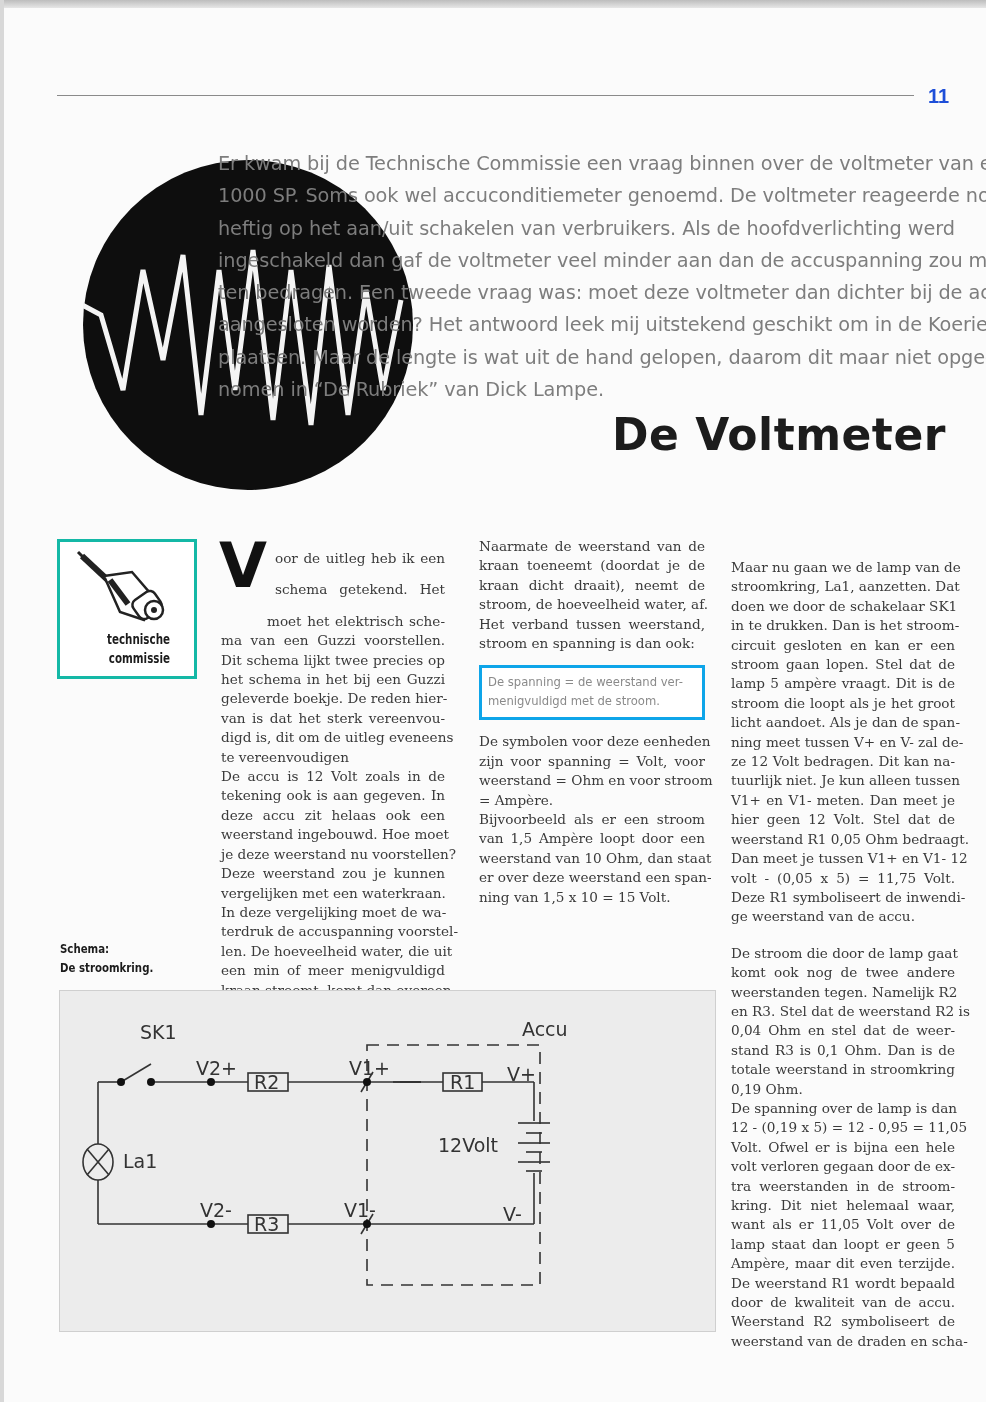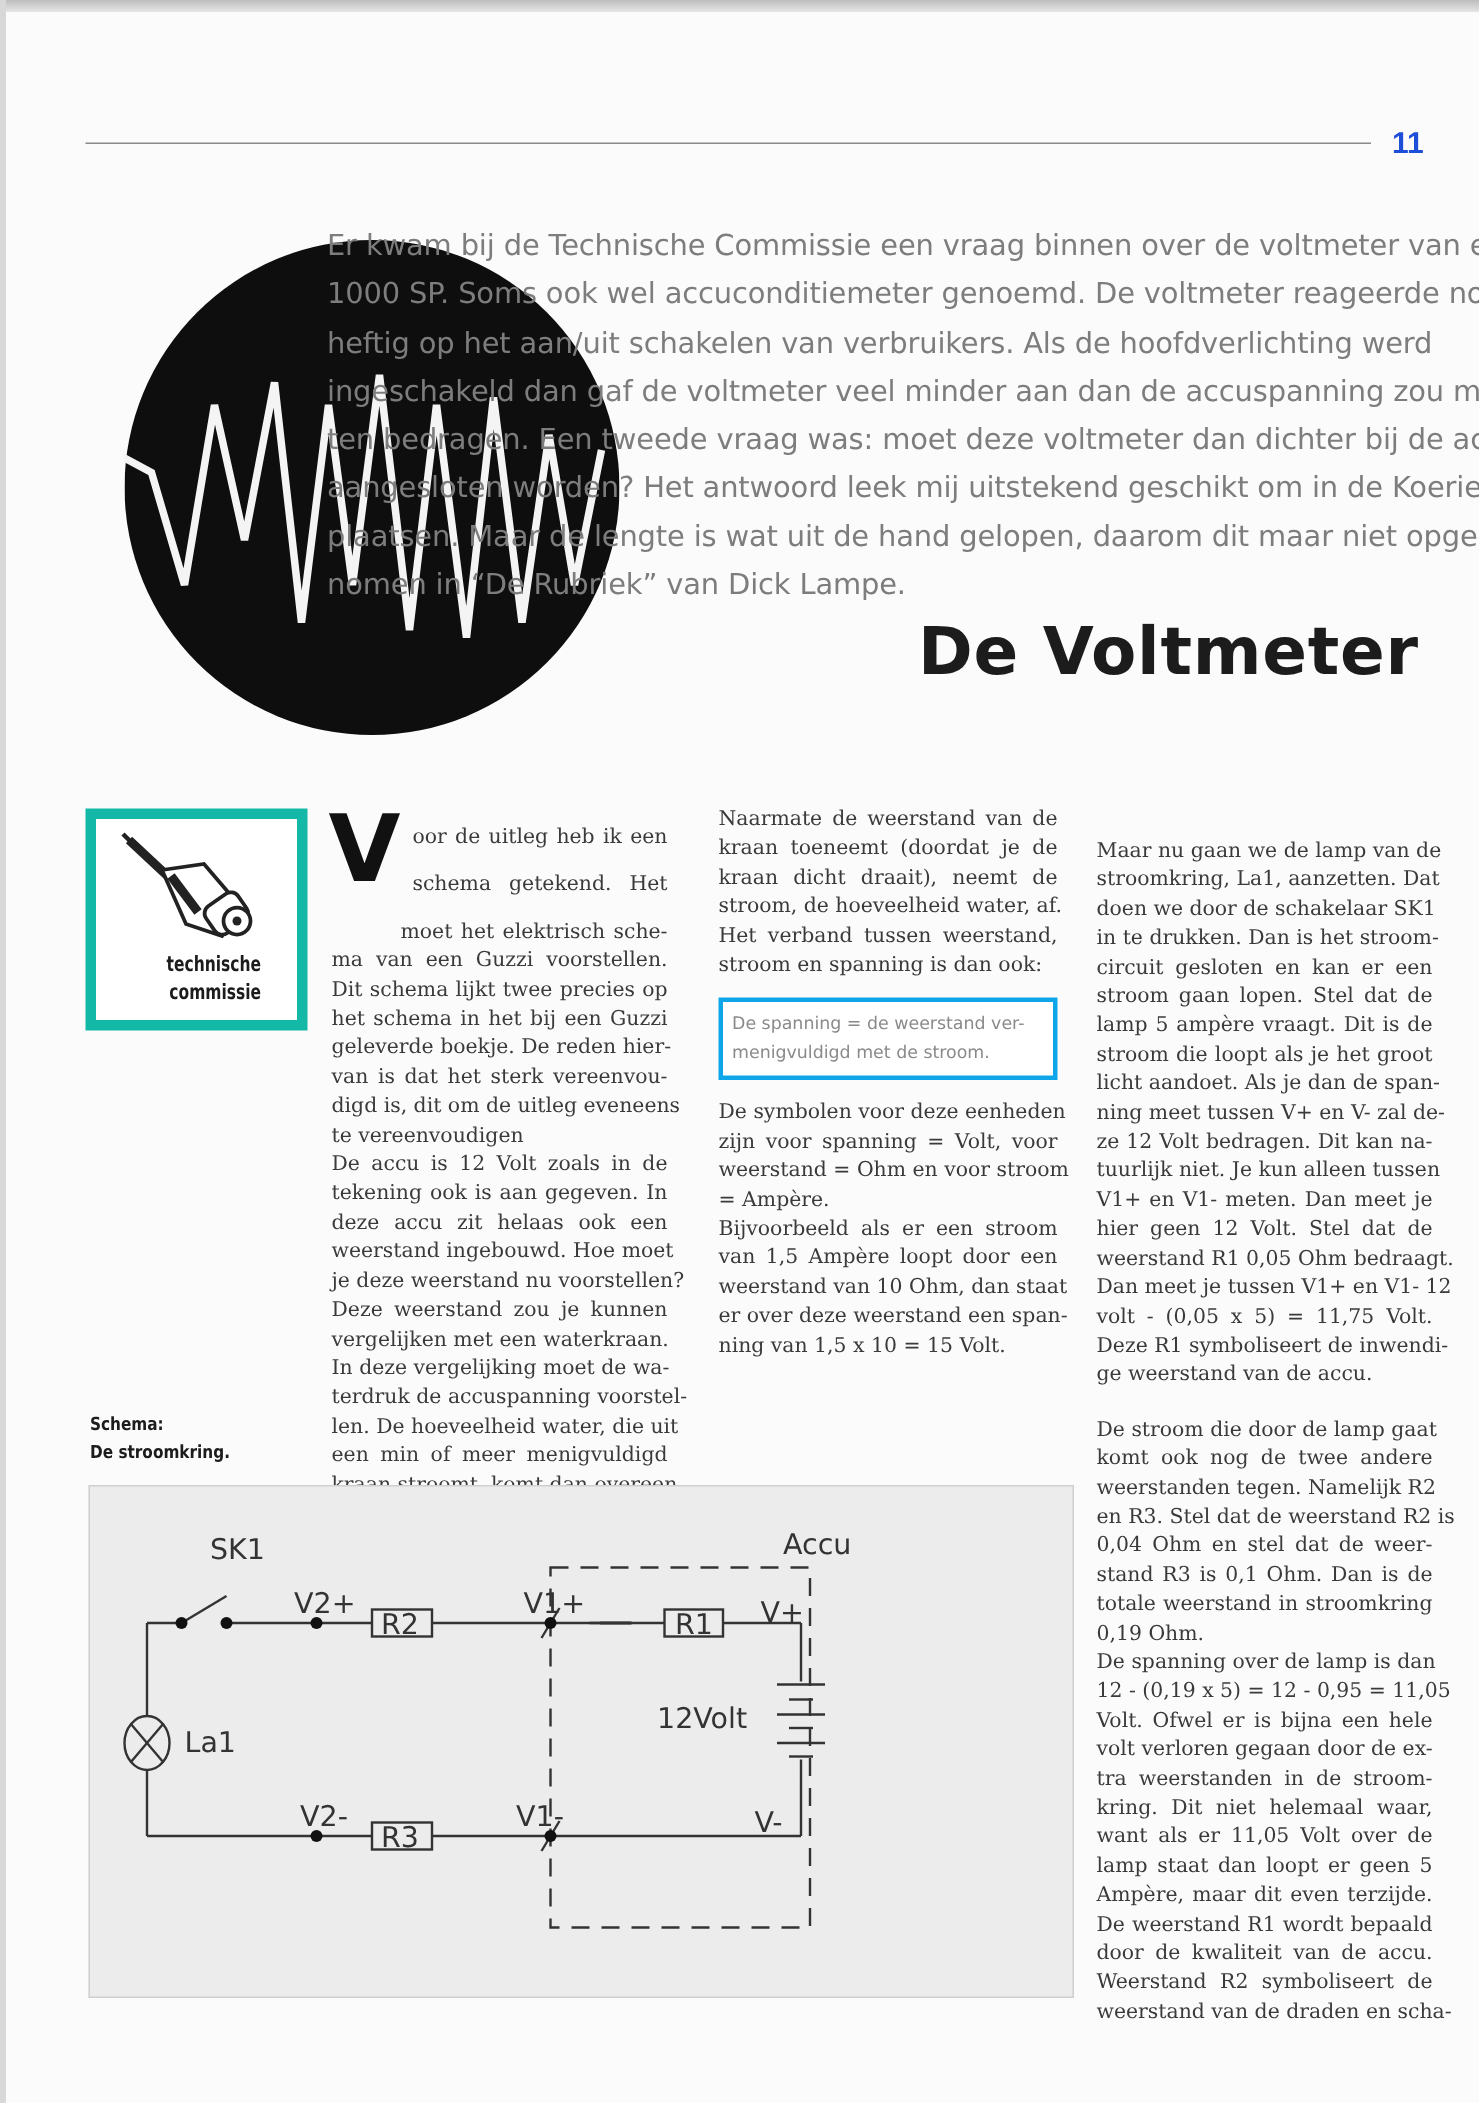--- a/index.html
+++ b/index.html
@@ -28,21 +28,21 @@
   #intro .line { display: block; white-space: nowrap; text-align: justify; text-align-last: justify; }
   #intro .line.last { text-align-last: left; }
 
   #article-title {
     left: 612px; top: 409px;
     font-family: "DejaVu Sans", "Liberation Sans", sans-serif; font-weight: bold;
     font-size: 44px; color: #1c1c1c; letter-spacing: 0.5px;
   }
 
   
-  #section-logo { left: 57px; top: 539px; width: 134px; height: 134px; border: 7px solid #14b8a6; background: #fff; }
+  #section-logo { left: 57px; top: 539px; width: 134px; height: 134px; border: 3px solid #14b8a6; background: #fff; }
   #section-logo svg { position: absolute; left: 14px; top: 8px; }
   #section-label { position: absolute; left: 0; top: 88px; width: 110px; text-align: right;
     font-family: "DejaVu Sans Condensed", "DejaVu Sans", sans-serif; font-weight: bold; font-size: 14px; line-height: 19px; color: #1c1c1c; transform: scaleX(0.82); transform-origin: right; }
   #section-label span { display: block; }
 
   #caption { left: 60px; top: 940px; font-family: "DejaVu Sans", sans-serif; font-weight: bold; font-size: 12px; line-height: 19px; color: #1c1c1c; transform: scaleX(0.85); transform-origin: left; }
   #caption span { display: block; }
 
   
   .col { font-size: 13.6px; line-height: 19.4px; color: #3a3a3a; text-align: justify; }

